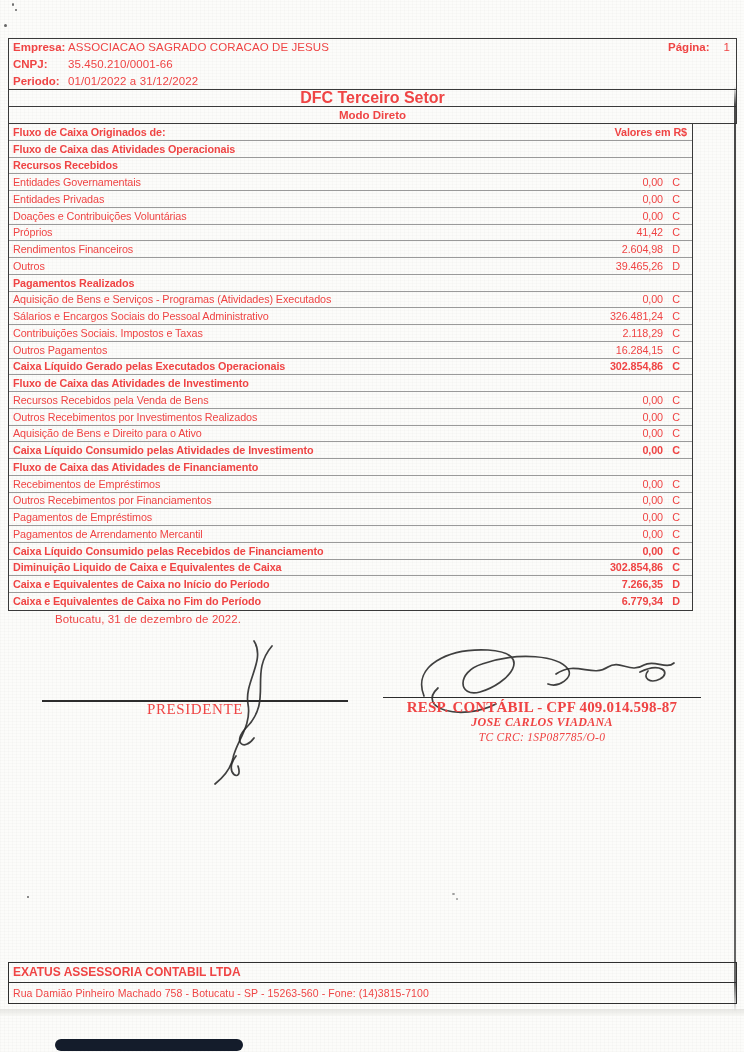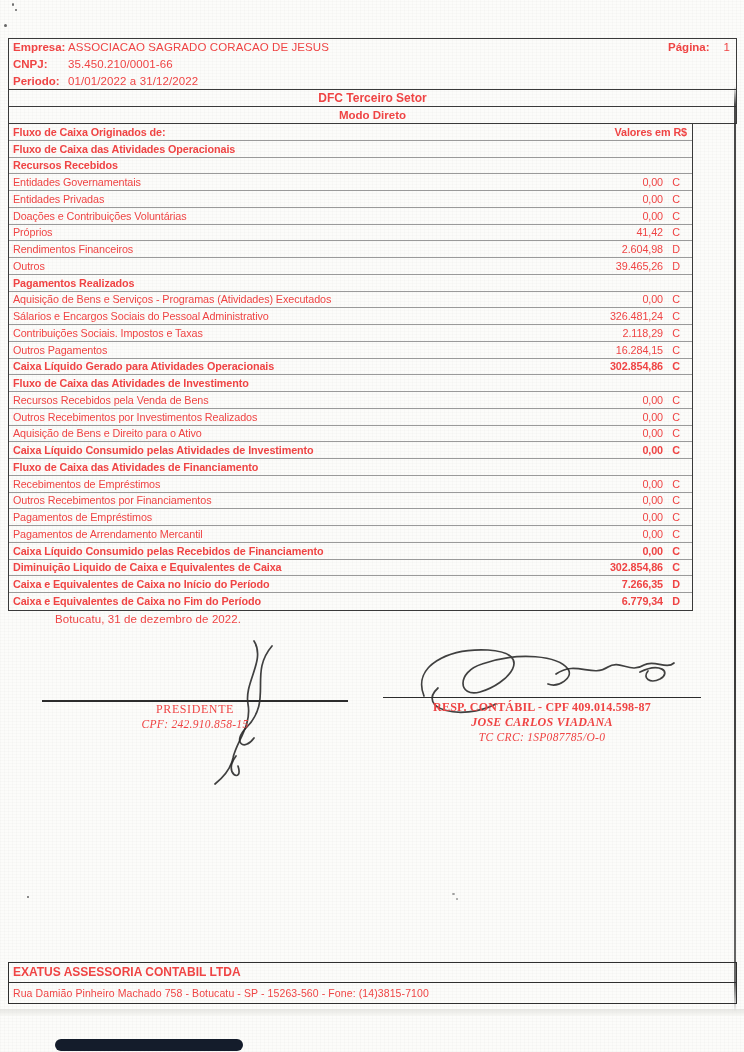--- a/index.html
+++ b/index.html
@@ -27,21 +27,21 @@
   .hdr-row .lbl { font-weight:700; width:55px; }
   .hdr-row .val { letter-spacing:.1px; }
   .pagina { margin-left:auto; margin-right:6px; font-weight:700;padding-left:32px; }
   .pagina .pg-val { font-weight:400; margin-left:14px; }
 
   .band {
     left:8px; width:729px; height:17px; box-sizing:border-box;
     border-left:1px solid #3a3a3a; border-right:1px solid #3a3a3a; border-bottom:1px solid #3a3a3a;
     text-align:center; font-weight:700; line-height:16px;
   }
-  .band1 { top:90px; font-size:12px; }
+  .band1 { top:90px; font-size:16px; }
   .band2 { top:107px; font-size:11.5px; }
 
   
   .dtable {
     left:8px; top:124px; width:685px; box-sizing:border-box;
     border-left:1px solid #3a3a3a; border-right:1px solid #3a3a3a; border-bottom:1px solid #3a3a3a;
   }
   .trow {
     display:flex; align-items:center; height:16.75px; box-sizing:border-box;
     border-bottom:1px solid #9a9a9a; font-size:10.8px; letter-spacing:-.1px;
@@ -56,21 +56,21 @@
 
   .dateline { left:55px; top:613px; font-size:11.5px; letter-spacing:.1px; }
 
   
   .sigline { border-top:2px solid #2c2c2c; height:0; }
   .sigline-l { left:42px; top:700px; width:306px; }
   .sigline-r { left:383px; top:697px; width:318px; border-top-width:1.5px; }
   .sigblock { font-family:"Liberation Serif", serif; text-align:center; }
   .sigblock-l { left:42px; top:702px; width:306px; }
   .sigblock-r { left:383px; top:700px; width:318px; }
-  .sig-role { font-size:12px; letter-spacing:.6px; line-height:15px; }
+  .sig-role { font-size:15px; letter-spacing:.6px; line-height:15px; }
   .sig-role.bold { font-weight:700; letter-spacing:.2px; }
   .sig-name { font-size:12px; font-style:italic; font-weight:700; line-height:15px; letter-spacing:.3px; }
   .sig-doc  { font-size:11.5px; font-style:italic; line-height:15px; letter-spacing:.3px; }
   .scribble { pointer-events:none; }
   .scribble path { fill:none; stroke:#262626; stroke-width:1.7; stroke-linecap:round; opacity:.88; }
 
   
   .footerbox {
     left:8px; top:962px; width:729px; box-sizing:border-box;
     border:1px solid #2f2f2f;
@@ -184,21 +184,21 @@
           <span class="cell-label">Contribuições Sociais. Impostos e Taxas</span>
           <span class="num">2.118,29</span>
           <span class="flag">C</span>
         </div>
         <div class="trow">
           <span class="cell-label">Outros Pagamentos</span>
           <span class="num">16.284,15</span>
           <span class="flag">C</span>
         </div>
         <div class="trow bold">
-          <span class="cell-label">Caixa Líquido Gerado para Atividades Operacionais</span>
+          <span class="cell-label">Caixa Líquido Gerado pelas Executados Operacionais</span>
           <span class="num">302.854,86</span>
           <span class="flag">C</span>
         </div>
         <div class="trow bold">
           <span class="cell-label">Fluxo de Caixa das Atividades de Investimento</span>
           <span class="num"></span>
           <span class="flag"></span>
         </div>
         <div class="trow">
           <span class="cell-label">Recursos Recebidos pela Venda de Bens</span>
@@ -271,21 +271,20 @@
   <div class="abs dateline">Botucatu, 31 de dezembro de 2022.</div>
 
   <svg class="abs scribble" style="left:178px;top:638px;" width="120" height="150" viewBox="0 0 120 150">
     <path d="M76,3 C88,22 66,44 70,66 C74,88 58,104 55,120 C52,134 42,142 37,146"></path>
     <path d="M94,8 C70,36 96,62 68,90 C54,104 66,114 76,100"></path>
     <path d="M58,118 C44,136 66,146 60,128"></path>
   </svg>
   <div class="abs sigline sigline-l"></div>
   <div class="abs sigblock sigblock-l">
     <div class="sig-role">PRESIDENTE</div>
-    <div class="sig-doc">CPF: 242.910.858-15</div>
   </div>
 
   <svg class="abs scribble" style="left:408px;top:644px;" width="280" height="85" viewBox="0 0 280 85">
     <path d="M16,52 C4,22 40,4 80,6 C128,9 100,40 72,48 C50,54 48,28 74,20 C112,7 150,12 160,25 C166,34 150,44 140,40"></path>
     <path d="M148,30 C168,16 184,34 200,23 C212,15 222,30 236,21 C246,15 258,26 266,19"></path>
     <path d="M30,44 C8,64 52,78 88,60"></path>
     <path d="M232,28 C252,18 264,28 252,35 C242,40 234,34 240,27"></path>
   </svg>
   <div class="abs sigline sigline-r"></div>
   <div class="abs sigblock sigblock-r">

